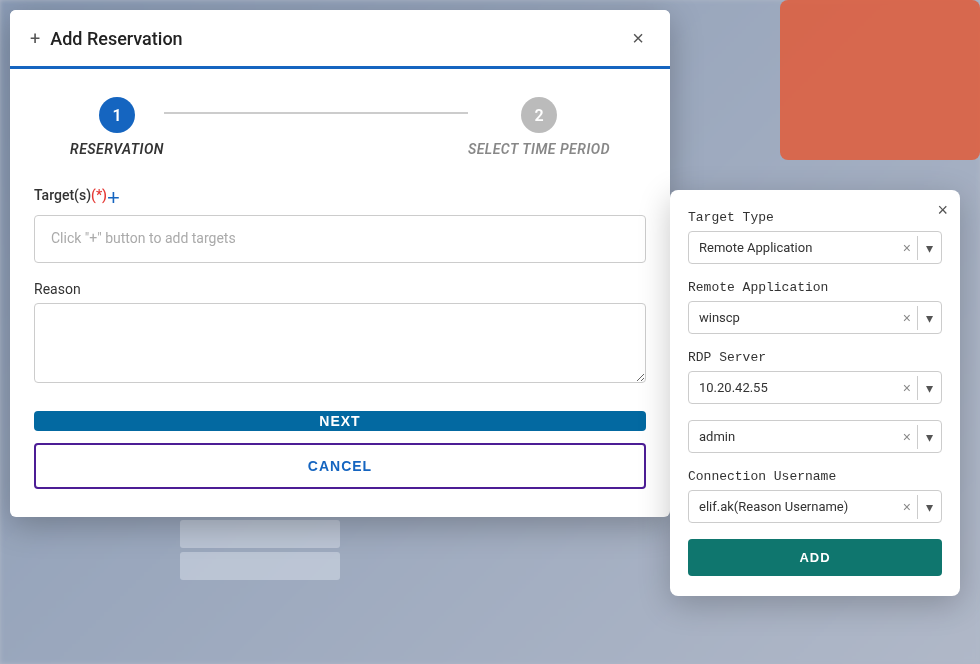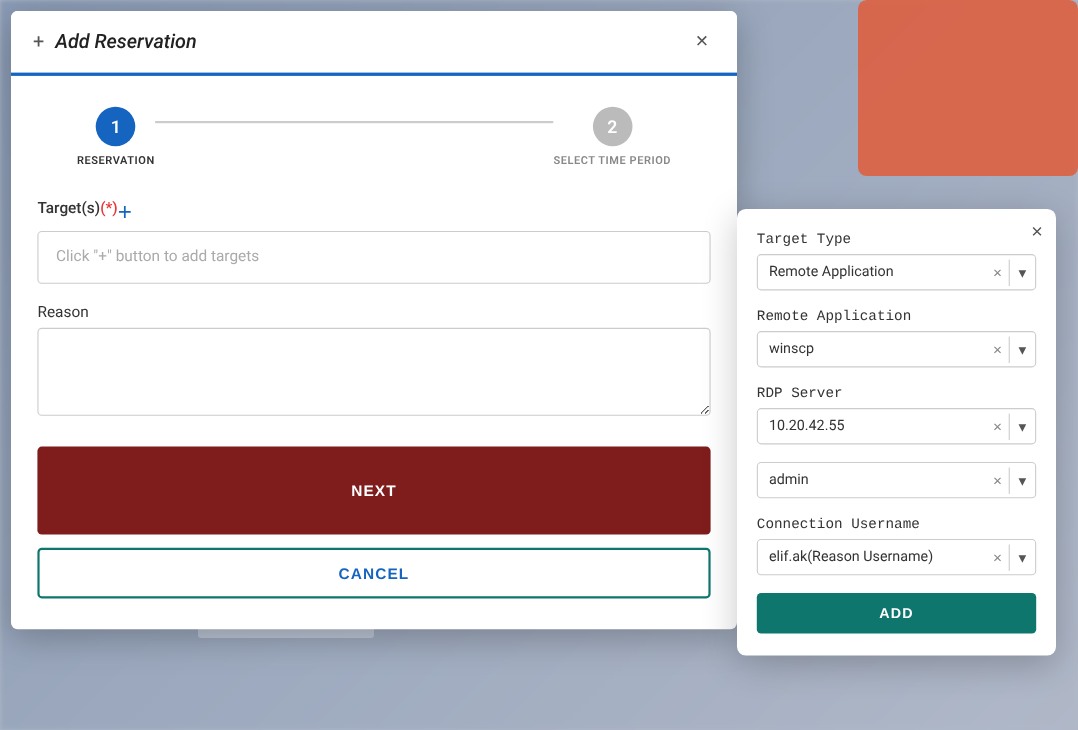--- a/index.html
+++ b/index.html
@@ -75,21 +75,20 @@
     .dialog-header-left {
       display: flex;
       align-items: center;
       gap: 10px;
     }
 
     .dialog-title {
       font-size: 18px;
       font-weight: 500;
       color: #222;
-      font-style: italic;
     }
 
     .plus-icon-header {
       color: #555;
       font-size: 18px;
     }
 
     .close-btn {
       background: none;
       border: none;
@@ -131,24 +130,25 @@
       background: #1565c0;
       color: #fff;
     }
 
     .step-circle.inactive {
       background: #bbb;
       color: #fff;
     }
 
     .step-label {
-      font-size: 10px;
+      font-size: 14px;
       font-weight: 600;
       letter-spacing: 0.5px;
       color: #888;
+      font-style: italic;
     }
 
     .step-label.active {
       color: #333;
     }
 
     .step-line {
       flex: 1;
       height: 2px;
       background: #ccc;
@@ -214,39 +214,39 @@
       padding: 10px;
       font-size: 14px;
       resize: vertical;
       outline: none;
       margin-bottom: 24px;
     }
 
     .btn-next {
       display: block;
       width: 100%;
-      padding: 32px;
-      background: #7f1d1d;
+      padding: 2px;
+      background: #0369a1;
       color: #fff;
       border: none;
       border-radius: 4px;
       font-size: 14px;
       font-weight: 600;
       letter-spacing: 1px;
       cursor: pointer;
       margin-bottom: 12px;
     }
 
     .btn-cancel {
       display: block;
       width: 100%;
       padding: 13px;
       background: #fff;
       color: #1565c0;
-      border: 2px solid #0f766e;
+      border: 2px solid #4c1d95;
       border-radius: 4px;
       font-size: 14px;
       font-weight: 600;
       letter-spacing: 1px;
       cursor: pointer;
     }
 
     
     .side-panel {
       position: absolute;

